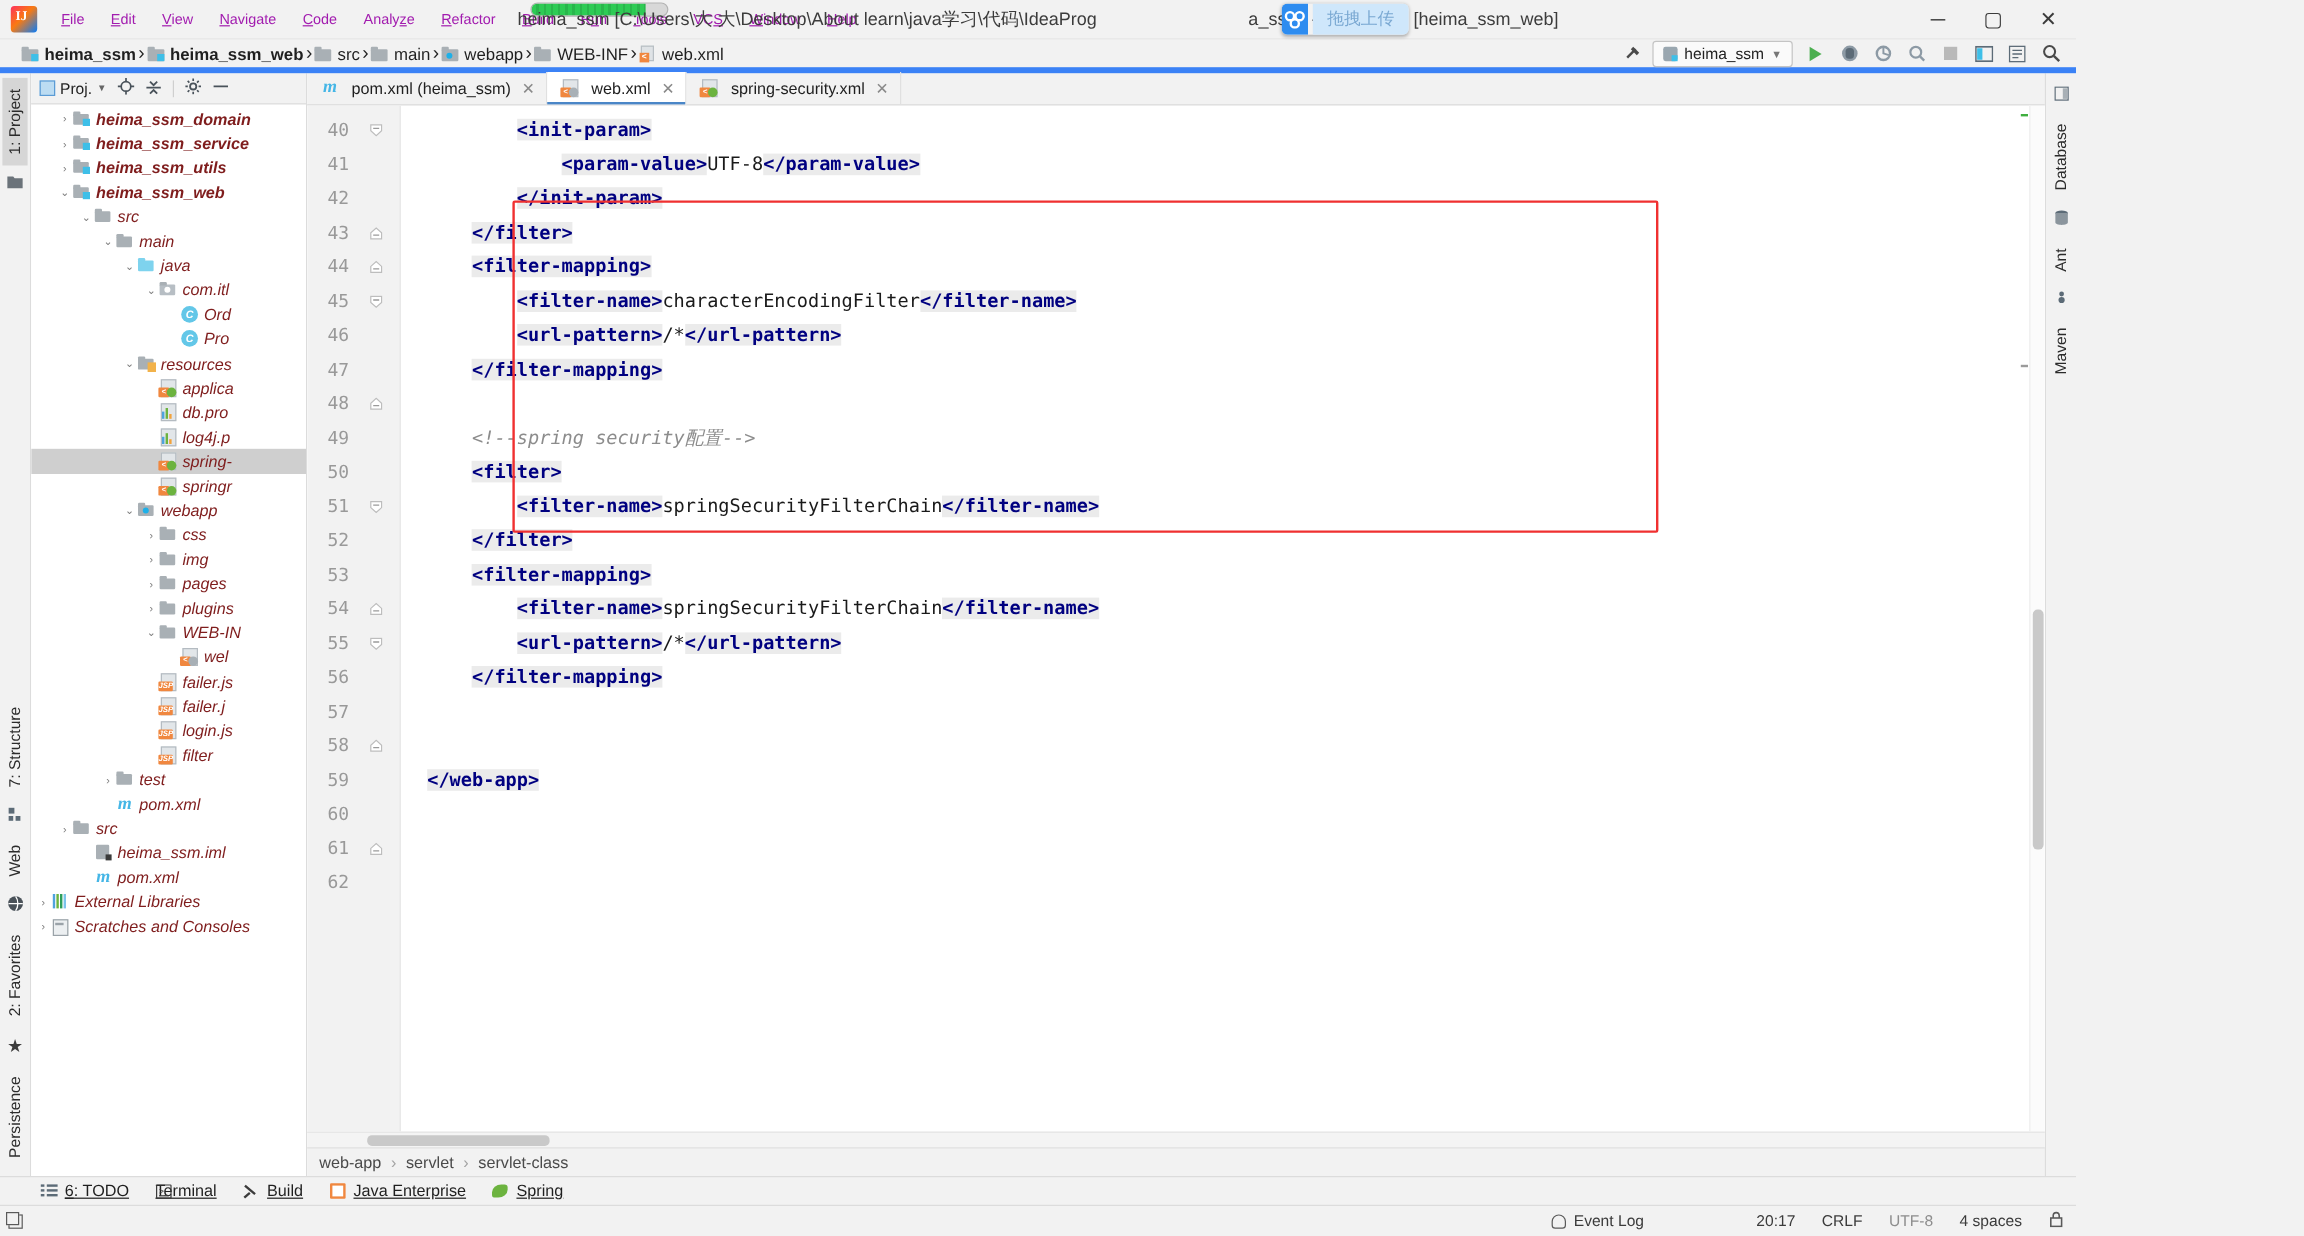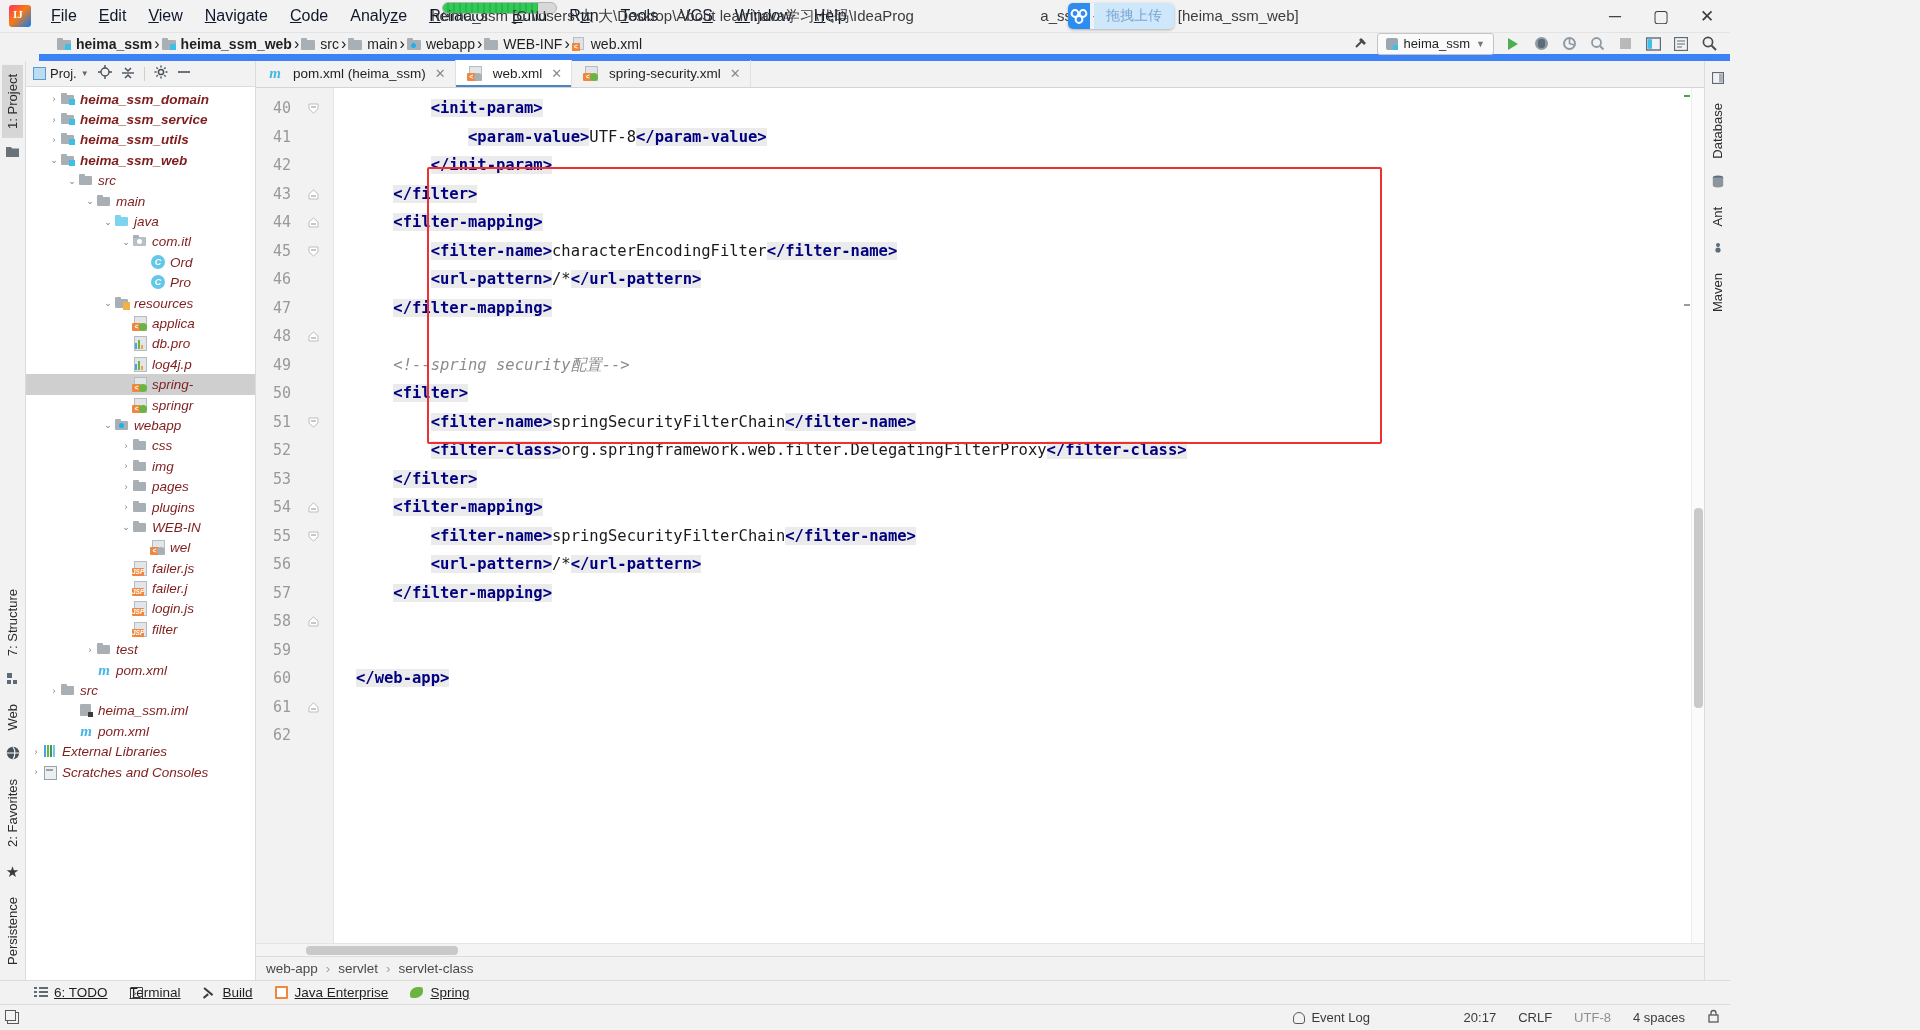--- a/index.html
+++ b/index.html
@@ -15,21 +15,21 @@
   .titlebar{
     height:33px; background:#f2f2f2; display:flex; align-items:center;
     border-bottom:1px solid #e3e3e3; position:relative; flex:0 0 33px;
   }
   .ij-logo{ width:22px; height:22px; margin-left:9px; margin-right:9px; position:relative; flex:0 0 22px;}
   .ij-logo .sq{position:absolute;inset:0;border-radius:3px;
     background:linear-gradient(135deg,#fe315d 0%,#f97a12 45%,#087cfa 100%);}
   .ij-logo .ij{position:absolute;left:4px;top:3px;color:#fff;font-size:11px;font-weight:bold;font-family:"Liberation Serif",serif;}
   .menu{ display:flex; align-items:center; gap:0px; }
   .menu .mi{
-    padding:5px 11px; font-size:16px; color:#0f172a; cursor:default; line-height:1;
+    padding:5px 11px; font-size:12px; color:#a21caf; cursor:default; line-height:1;
   }
   .menu .mi .u{ text-decoration:underline; }
   .wintitle{
     position:absolute; left:50%; transform:translateX(-50%);
     font-size:15px; color:#3c3c3c; white-space:nowrap;
   }
   .winbtns{ position:absolute; right:0; top:0; height:33px; display:flex; }
   .winbtns div{ width:46px; height:33px; display:flex; align-items:center; justify-content:center; font-size:17px; color:#3b3b3b;}
 
   
@@ -52,21 +52,21 @@
   }
   .uploadbadge .ic svg{ display:block; }
   .uploadbadge .tx{
     background:#cfe7fb; color:#7aa8d2; font-size:14px; padding:0 12px; height:26px;
     display:flex; align-items:center; white-space:nowrap;
   }
 
   
   .navbar{
     height:28px; background:#f2f2f2; display:flex; align-items:center;
-    border-bottom:7px solid #3b82f6; position:relative; flex:0 0 28px;margin-left:39px;
+    border-bottom:5px solid #3b82f6; position:relative; flex:0 0 28px;
   }
   .crumbs{ display:flex; align-items:center; margin-left:16px; }
   .crumb{ display:flex; align-items:center; font-size:14px; color:#1f1f1f; padding:1px 2px; }
   .crumb.bold{ font-weight:bold; }
   .folderic{ width:14px; height:12px; margin-right:5px; position:relative; flex:0 0 14px;}
   .folderic i{ position:absolute; left:0; top:2px; width:14px; height:10px; background:#a9b0b5; border-radius:1px; }
   .folderic i:before{ content:""; position:absolute; left:0; top:-2px; width:6px; height:3px; background:#a9b0b5; border-radius:1px 1px 0 0;}
   .folderic.mod i:after{ content:""; position:absolute; right:0; bottom:0; width:6px; height:6px; background:#3ebfe8; }
   .folderic.dot i:after{ content:""; position:absolute; left:4px; top:3px; width:5px; height:5px; background:#1eb0e8; border-radius:50%;}
   .xmlic{ width:14px; height:14px; margin-right:5px; position:relative; flex:0 0 14px;}
@@ -845,21 +845,20 @@
             <div class="cl">        <span class="tg hl">&lt;/init-param&gt;</span></div>
             <div class="cl">    <span class="tg hl">&lt;/filter&gt;</span></div>
             <div class="cl">    <span class="tg hl">&lt;filter-mapping&gt;</span></div>
             <div class="cl">        <span class="tg hl">&lt;filter-name&gt;</span><span class="tx">characterEncodingFilter</span><span class="tg hl">&lt;/filter-name&gt;</span></div>
             <div class="cl">        <span class="tg hl">&lt;url-pattern&gt;</span><span class="tx">/*</span><span class="tg hl">&lt;/url-pattern&gt;</span></div>
             <div class="cl">    <span class="tg hl">&lt;/filter-mapping&gt;</span></div>
             <div class="cl"></div>
             <div class="cl">    <span class="cm">&lt;!--spring security配置--&gt;</span></div>
             <div class="cl">    <span class="tg hl">&lt;filter&gt;</span></div>
             <div class="cl">        <span class="tg hl">&lt;filter-name&gt;</span><span class="tx">springSecurityFilterChain</span><span class="tg hl">&lt;/filter-name&gt;</span></div>
-            <div class="cl">        <span class="tg hl">&lt;filter-class&gt;</span><span class="tx">org.springframework.web.filter.DelegatingFilterProxy</span><span class="tg hl">&lt;/filter-class&gt;</span></div>
             <div class="cl">    <span class="tg hl">&lt;/filter&gt;</span></div>
             <div class="cl">    <span class="tg hl">&lt;filter-mapping&gt;</span></div>
             <div class="cl">        <span class="tg hl">&lt;filter-name&gt;</span><span class="tx">springSecurityFilterChain</span><span class="tg hl">&lt;/filter-name&gt;</span></div>
             <div class="cl">        <span class="tg hl">&lt;url-pattern&gt;</span><span class="tx">/*</span><span class="tg hl">&lt;/url-pattern&gt;</span></div>
             <div class="cl">    <span class="tg hl">&lt;/filter-mapping&gt;</span></div>
             <div class="cl"></div>
             <div class="cl"></div>
             <div class="cl"><span class="tg hl">&lt;/web-app&gt;</span></div>
             <div class="cl"></div>
           </div>

